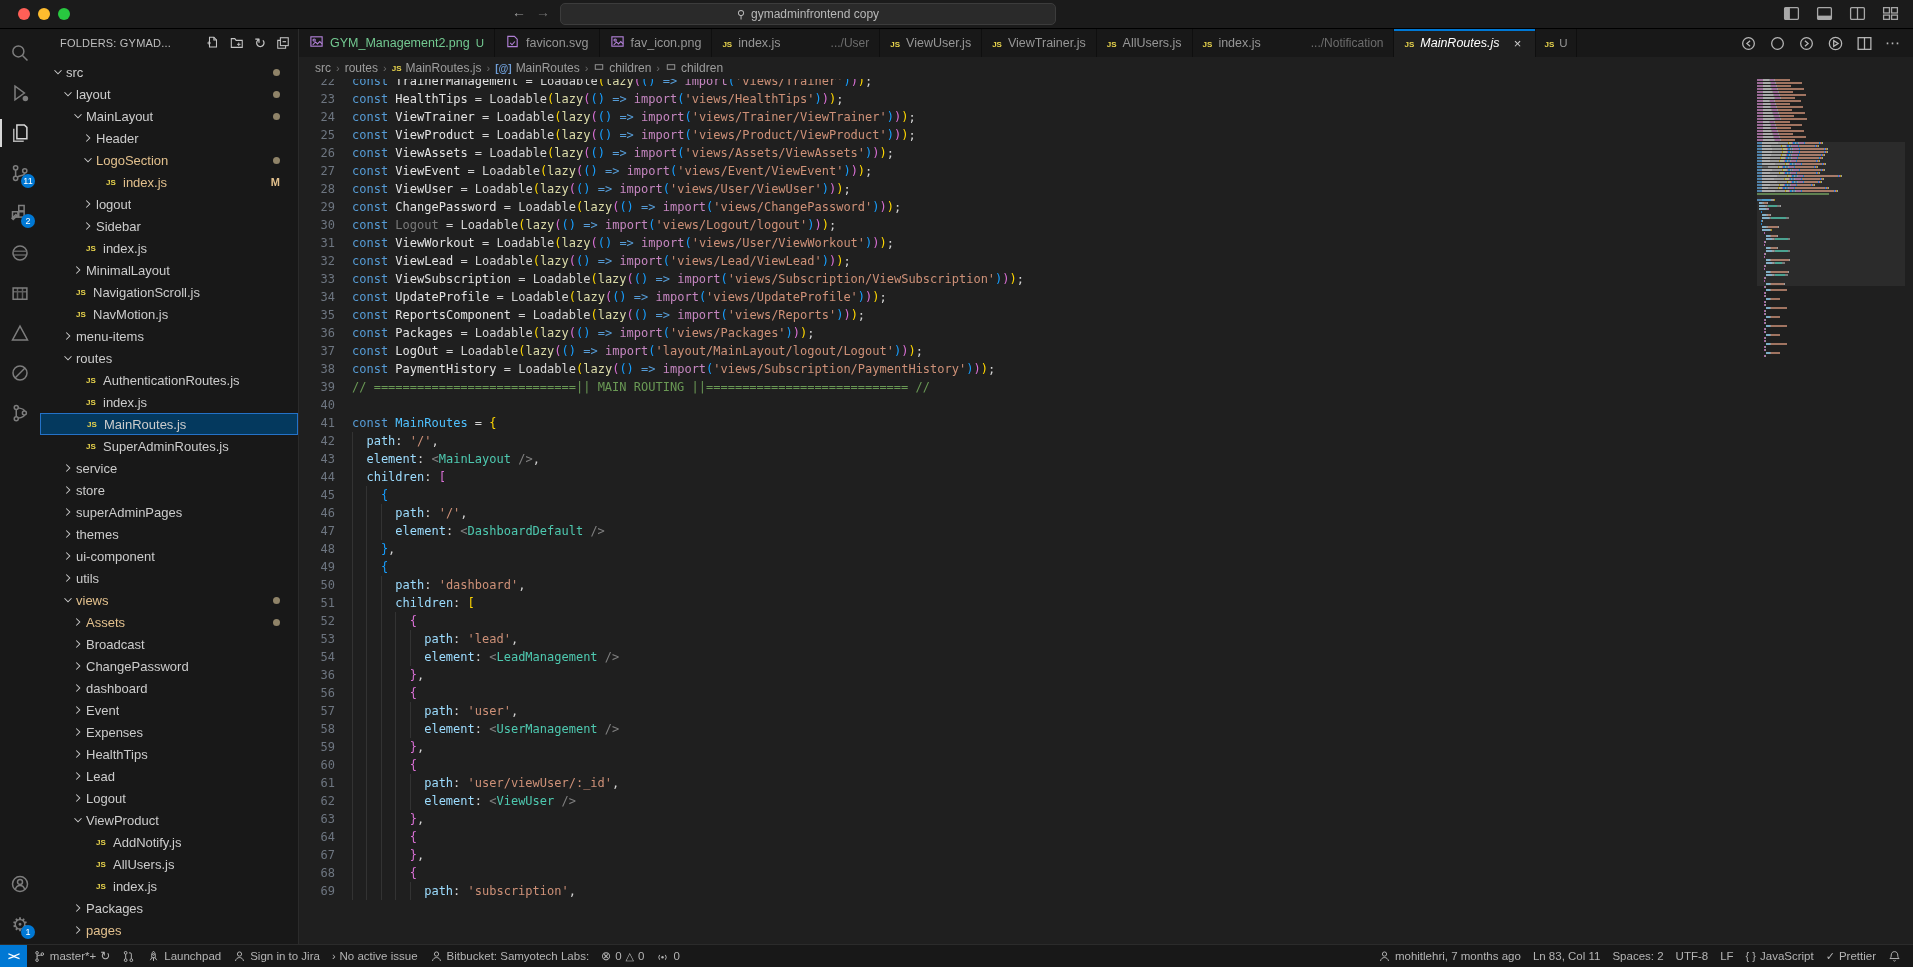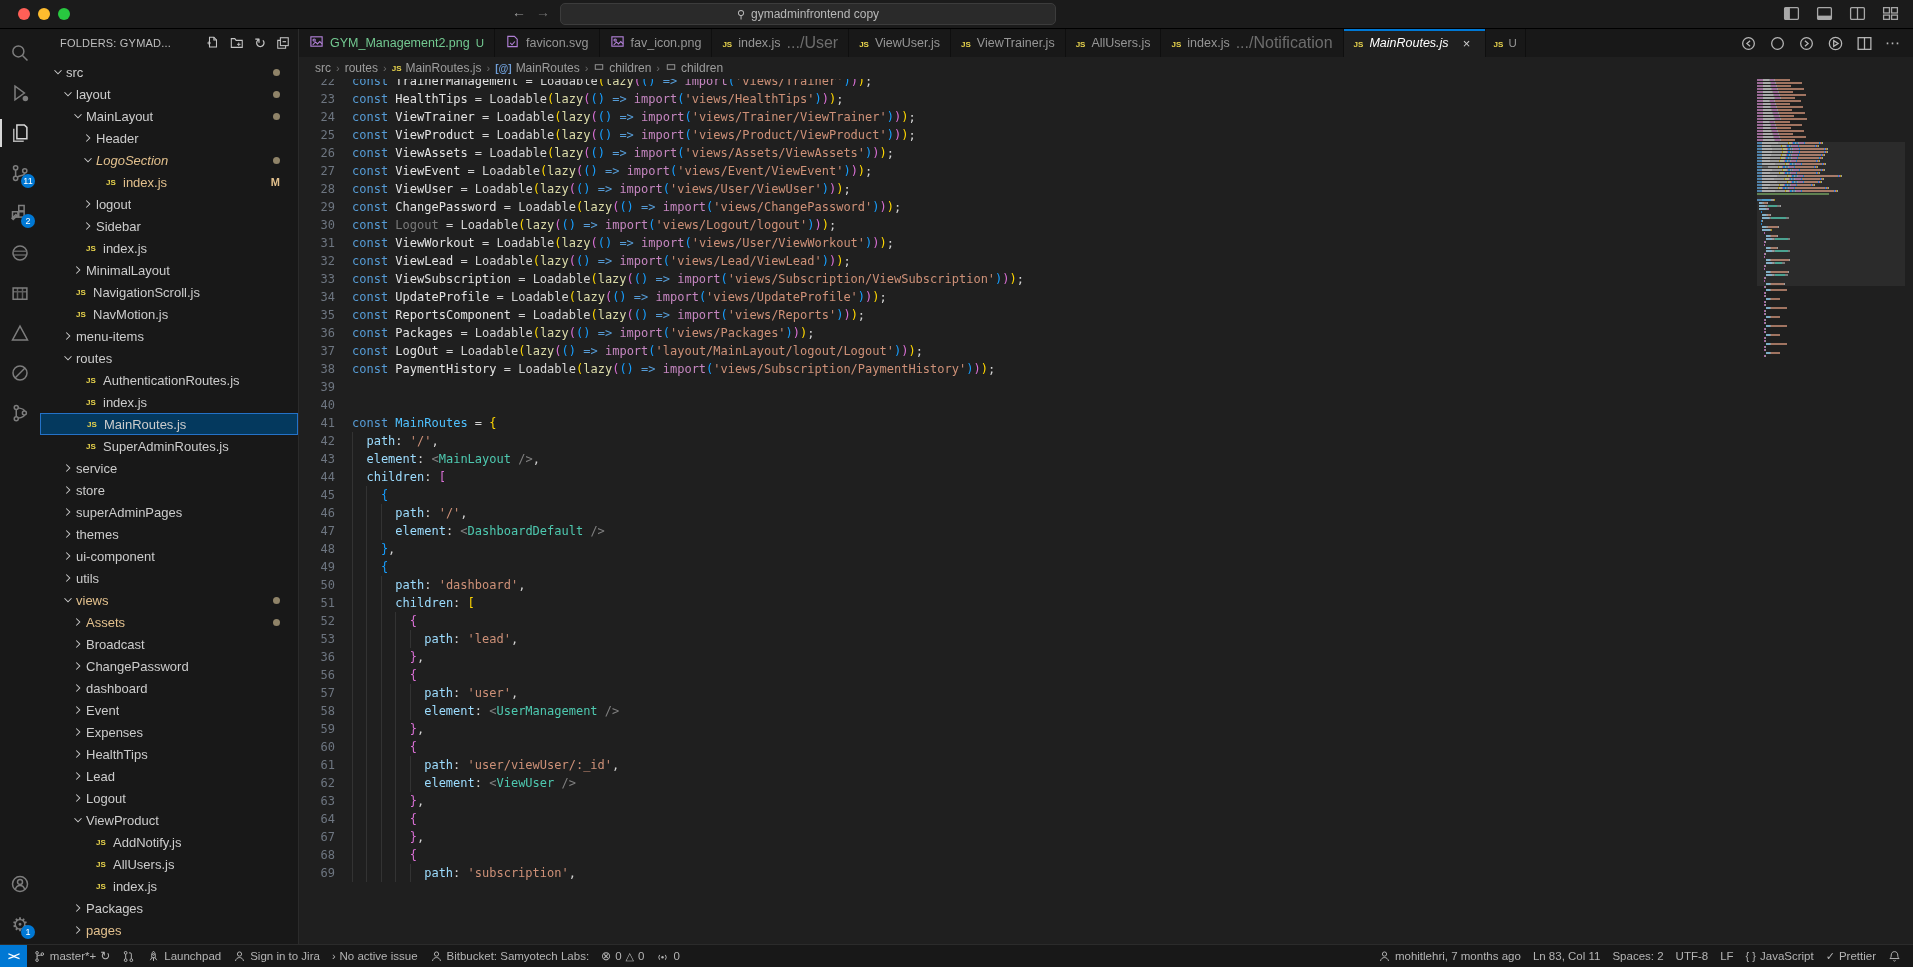--- a/index.html
+++ b/index.html
@@ -44,21 +44,21 @@
 
   
   .editorcol{flex:1;display:flex;flex-direction:column;min-width:0;background:#1f1f1f;}
   .tabbar{height:28px;background:#181818;display:flex;align-items:stretch;flex:0 0 28px;min-width:0;}
   .tabs{display:flex;min-width:0;}
   .tab{display:flex;align-items:center;gap:6px;padding:0 10px;font-size:12.5px;color:#969696;background:#181818;border-right:1px solid #0f0f0f;cursor:pointer;position:relative;white-space:nowrap;}
   .tab.active{background:#1f1f1f;color:#ffffff;}
   .tab.active:before{content:"";position:absolute;left:0;right:0;top:0;height:1.5px;background:#0078d4;}
   .tab.active .tab-label{font-style:italic;}
   .tab.untracked .tab-label,.tab.untracked .tab-badge{color:#73c991;}
-  .tab-desc{color:#6d6d6d;font-size:16px;}
+  .tab-desc{color:#6d6d6d;font-size:12px;margin-left:44px;}
   .tab-badge{font-size:11.5px;}
   .tab-close{margin-left:4px;color:#cfcfcf;font-size:13px;width:16px;text-align:center;border-radius:3px;}
   .tab-squeezed{display:flex;align-items:center;gap:5px;padding:0 8px;border-right:1px solid #0f0f0f;color:#969696;font-size:11.5px;cursor:pointer;}
   .ed-actions{margin-left:auto;display:flex;align-items:center;gap:12px;padding:0 12px;color:#b6b6b6;}
   .ed-actions .eaicon{cursor:pointer;display:flex;align-items:center;}
 
   .breadcrumbs{height:22px;display:flex;align-items:center;padding-left:16px;font-size:12px;color:#9d9d9d;gap:3px;flex:0 0 22px;background:#1f1f1f;}
   .bc-item{display:flex;align-items:center;gap:4px;cursor:pointer;}
   .bc-sep{color:#6b6b6b;font-size:11px;padding:0 2px;}
   .bc-ico{font-size:9px;}
@@ -301,21 +301,21 @@
             </span>
           </div>
           <div class="trow" style="padding-left:40px;">
             <span class="chev">
               <svg width="14" height="14" viewBox="0 0 16 16" fill="none" stroke="currentColor" stroke-width="1.2">
                 <polyline points="6,4 10,8 6,12"></polyline>
               </svg>
             </span>
             <span class="tlabel">Header</span>
           </div>
-          <div class="trow mod" style="padding-left:40px;font-style:italic;">
+          <div class="trow mod" style="padding-left:40px;">
             <span class="chev">
               <svg width="14" height="14" viewBox="0 0 16 16" fill="none" stroke="currentColor" stroke-width="1.2">
                 <polyline points="4,6 8,10 12,6"></polyline>
               </svg>
             </span>
             <span class="tlabel">LogoSection</span>
             <span class="tbadge">
               <span class="dot"></span>
             </span>
           </div>
@@ -738,35 +738,36 @@
               <div class="cl"><span class="ln">29</span><span class="lc"><span class="tk-k">const </span><span class="tk-v">ChangePassword</span><span class="tk-w"> = </span><span class="tk-w">Loadable</span><span class="tk-y">(</span><span class="tk-f">lazy</span><span class="tk-m">(</span><span class="tk-u">()</span><span class="tk-w"> </span><span class="tk-k">=&gt;</span><span class="tk-w"> </span><span class="tk-i">import</span><span class="tk-u">(</span><span class="tk-s">'views/ChangePassword'</span><span class="tk-u">)</span><span class="tk-m">)</span><span class="tk-y">)</span><span class="tk-w">;</span></span></div>
               <div class="cl"><span class="ln">30</span><span class="lc"><span class="tk-k">const </span><span class="tk-d">Logout</span><span class="tk-w"> = </span><span class="tk-w">Loadable</span><span class="tk-y">(</span><span class="tk-f">lazy</span><span class="tk-m">(</span><span class="tk-u">()</span><span class="tk-w"> </span><span class="tk-k">=&gt;</span><span class="tk-w"> </span><span class="tk-i">import</span><span class="tk-u">(</span><span class="tk-s">'views/Logout/logout'</span><span class="tk-u">)</span><span class="tk-m">)</span><span class="tk-y">)</span><span class="tk-w">;</span></span></div>
               <div class="cl"><span class="ln">31</span><span class="lc"><span class="tk-k">const </span><span class="tk-v">ViewWorkout</span><span class="tk-w"> = </span><span class="tk-w">Loadable</span><span class="tk-y">(</span><span class="tk-f">lazy</span><span class="tk-m">(</span><span class="tk-u">()</span><span class="tk-w"> </span><span class="tk-k">=&gt;</span><span class="tk-w"> </span><span class="tk-i">import</span><span class="tk-u">(</span><span class="tk-s">'views/User/ViewWorkout'</span><span class="tk-u">)</span><span class="tk-m">)</span><span class="tk-y">)</span><span class="tk-w">;</span></span></div>
               <div class="cl"><span class="ln">32</span><span class="lc"><span class="tk-k">const </span><span class="tk-v">ViewLead</span><span class="tk-w"> = </span><span class="tk-w">Loadable</span><span class="tk-y">(</span><span class="tk-f">lazy</span><span class="tk-m">(</span><span class="tk-u">()</span><span class="tk-w"> </span><span class="tk-k">=&gt;</span><span class="tk-w"> </span><span class="tk-i">import</span><span class="tk-u">(</span><span class="tk-s">'views/Lead/ViewLead'</span><span class="tk-u">)</span><span class="tk-m">)</span><span class="tk-y">)</span><span class="tk-w">;</span></span></div>
               <div class="cl"><span class="ln">33</span><span class="lc"><span class="tk-k">const </span><span class="tk-v">ViewSubscription</span><span class="tk-w"> = </span><span class="tk-w">Loadable</span><span class="tk-y">(</span><span class="tk-f">lazy</span><span class="tk-m">(</span><span class="tk-u">()</span><span class="tk-w"> </span><span class="tk-k">=&gt;</span><span class="tk-w"> </span><span class="tk-i">import</span><span class="tk-u">(</span><span class="tk-s">'views/Subscription/ViewSubscription'</span><span class="tk-u">)</span><span class="tk-m">)</span><span class="tk-y">)</span><span class="tk-w">;</span></span></div>
               <div class="cl"><span class="ln">34</span><span class="lc"><span class="tk-k">const </span><span class="tk-v">UpdateProfile</span><span class="tk-w"> = </span><span class="tk-w">Loadable</span><span class="tk-y">(</span><span class="tk-f">lazy</span><span class="tk-m">(</span><span class="tk-u">()</span><span class="tk-w"> </span><span class="tk-k">=&gt;</span><span class="tk-w"> </span><span class="tk-i">import</span><span class="tk-u">(</span><span class="tk-s">'views/UpdateProfile'</span><span class="tk-u">)</span><span class="tk-m">)</span><span class="tk-y">)</span><span class="tk-w">;</span></span></div>
               <div class="cl"><span class="ln">35</span><span class="lc"><span class="tk-k">const </span><span class="tk-v">ReportsComponent</span><span class="tk-w"> = </span><span class="tk-w">Loadable</span><span class="tk-y">(</span><span class="tk-f">lazy</span><span class="tk-m">(</span><span class="tk-u">()</span><span class="tk-w"> </span><span class="tk-k">=&gt;</span><span class="tk-w"> </span><span class="tk-i">import</span><span class="tk-u">(</span><span class="tk-s">'views/Reports'</span><span class="tk-u">)</span><span class="tk-m">)</span><span class="tk-y">)</span><span class="tk-w">;</span></span></div>
               <div class="cl"><span class="ln">36</span><span class="lc"><span class="tk-k">const </span><span class="tk-v">Packages</span><span class="tk-w"> = </span><span class="tk-w">Loadable</span><span class="tk-y">(</span><span class="tk-f">lazy</span><span class="tk-m">(</span><span class="tk-u">()</span><span class="tk-w"> </span><span class="tk-k">=&gt;</span><span class="tk-w"> </span><span class="tk-i">import</span><span class="tk-u">(</span><span class="tk-s">'views/Packages'</span><span class="tk-u">)</span><span class="tk-m">)</span><span class="tk-y">)</span><span class="tk-w">;</span></span></div>
               <div class="cl"><span class="ln">37</span><span class="lc"><span class="tk-k">const </span><span class="tk-v">LogOut</span><span class="tk-w"> = </span><span class="tk-w">Loadable</span><span class="tk-y">(</span><span class="tk-f">lazy</span><span class="tk-m">(</span><span class="tk-u">()</span><span class="tk-w"> </span><span class="tk-k">=&gt;</span><span class="tk-w"> </span><span class="tk-i">import</span><span class="tk-u">(</span><span class="tk-s">'layout/MainLayout/logout/Logout'</span><span class="tk-u">)</span><span class="tk-m">)</span><span class="tk-y">)</span><span class="tk-w">;</span></span></div>
               <div class="cl"><span class="ln">38</span><span class="lc"><span class="tk-k">const </span><span class="tk-v">PaymentHistory</span><span class="tk-w"> = </span><span class="tk-w">Loadable</span><span class="tk-y">(</span><span class="tk-f">lazy</span><span class="tk-m">(</span><span class="tk-u">()</span><span class="tk-w"> </span><span class="tk-k">=&gt;</span><span class="tk-w"> </span><span class="tk-i">import</span><span class="tk-u">(</span><span class="tk-s">'views/Subscription/PaymentHistory'</span><span class="tk-u">)</span><span class="tk-m">)</span><span class="tk-y">)</span><span class="tk-w">;</span></span></div>
-              <div class="cl"><span class="ln">39</span></div>
+              <div class="cl"><span class="ln">39</span><span class="lc"><span class="tk-c">// ============================|| MAIN ROUTING ||============================ //</span></span></div>
               <div class="cl"><span class="ln">40</span><span class="lc"></span></div>
               <div class="cl"><span class="ln">41</span><span class="lc"><span class="tk-k">const </span><span class="tk-vb">MainRoutes</span><span class="tk-w"> = </span><span class="tk-y">{</span></span></div>
               <div class="cl"><span class="ln">42</span><span class="lc"><span class="ig"></span><span class="tk-p">path</span><span class="tk-w">: </span><span class="tk-s">'/'</span><span class="tk-w">,</span></span></div>
               <div class="cl"><span class="ln">43</span><span class="lc"><span class="ig"></span><span class="tk-p">element</span><span class="tk-w">: </span><span class="tk-g">&lt;</span><span class="tk-t">MainLayout</span><span class="tk-g"> /&gt;</span><span class="tk-w">,</span></span></div>
               <div class="cl"><span class="ln">44</span><span class="lc"><span class="ig"></span><span class="tk-p">children</span><span class="tk-w">: </span><span class="tk-m">[</span></span></div>
               <div class="cl"><span class="ln">45</span><span class="lc"><span class="ig"></span><span class="ig"></span><span class="tk-u">{</span></span></div>
               <div class="cl"><span class="ln">46</span><span class="lc"><span class="ig"></span><span class="ig"></span><span class="ig"></span><span class="tk-p">path</span><span class="tk-w">: </span><span class="tk-s">'/'</span><span class="tk-w">,</span></span></div>
               <div class="cl"><span class="ln">47</span><span class="lc"><span class="ig"></span><span class="ig"></span><span class="ig"></span><span class="tk-p">element</span><span class="tk-w">: </span><span class="tk-g">&lt;</span><span class="tk-t">DashboardDefault</span><span class="tk-g"> /&gt;</span></span></div>
               <div class="cl"><span class="ln">48</span><span class="lc"><span class="ig"></span><span class="ig"></span><span class="tk-u">}</span><span class="tk-w">,</span></span></div>
               <div class="cl"><span class="ln">49</span><span class="lc"><span class="ig"></span><span class="ig"></span><span class="tk-u">{</span></span></div>
               <div class="cl"><span class="ln">50</span><span class="lc"><span class="ig"></span><span class="ig"></span><span class="ig"></span><span class="tk-p">path</span><span class="tk-w">: </span><span class="tk-s">'dashboard'</span><span class="tk-w">,</span></span></div>
               <div class="cl"><span class="ln">51</span><span class="lc"><span class="ig"></span><span class="ig"></span><span class="ig"></span><span class="tk-p">children</span><span class="tk-w">: </span><span class="tk-y">[</span></span></div>
               <div class="cl"><span class="ln">52</span><span class="lc"><span class="ig"></span><span class="ig"></span><span class="ig"></span><span class="ig"></span><span class="tk-m">{</span></span></div>
               <div class="cl"><span class="ln">53</span><span class="lc"><span class="ig"></span><span class="ig"></span><span class="ig"></span><span class="ig"></span><span class="ig"></span><span class="tk-p">path</span><span class="tk-w">: </span><span class="tk-s">'lead'</span><span class="tk-w">,</span></span></div>
+              <div class="cl"><span class="ln">54</span><span class="lc"><span class="ig"></span><span class="ig"></span><span class="ig"></span><span class="ig"></span><span class="ig"></span><span class="tk-p">element</span><span class="tk-w">: </span><span class="tk-g">&lt;</span><span class="tk-t">LeadManagement</span><span class="tk-g"> /&gt;</span></span></div>
               <div class="cl"><span class="ln">36</span><span class="lc"><span class="ig"></span><span class="ig"></span><span class="ig"></span><span class="ig"></span><span class="tk-m">}</span><span class="tk-w">,</span></span></div>
               <div class="cl"><span class="ln">56</span><span class="lc"><span class="ig"></span><span class="ig"></span><span class="ig"></span><span class="ig"></span><span class="tk-m">{</span></span></div>
               <div class="cl"><span class="ln">57</span><span class="lc"><span class="ig"></span><span class="ig"></span><span class="ig"></span><span class="ig"></span><span class="ig"></span><span class="tk-p">path</span><span class="tk-w">: </span><span class="tk-s">'user'</span><span class="tk-w">,</span></span></div>
               <div class="cl"><span class="ln">58</span><span class="lc"><span class="ig"></span><span class="ig"></span><span class="ig"></span><span class="ig"></span><span class="ig"></span><span class="tk-p">element</span><span class="tk-w">: </span><span class="tk-g">&lt;</span><span class="tk-t">UserManagement</span><span class="tk-g"> /&gt;</span></span></div>
               <div class="cl"><span class="ln">59</span><span class="lc"><span class="ig"></span><span class="ig"></span><span class="ig"></span><span class="ig"></span><span class="tk-m">}</span><span class="tk-w">,</span></span></div>
               <div class="cl"><span class="ln">60</span><span class="lc"><span class="ig"></span><span class="ig"></span><span class="ig"></span><span class="ig"></span><span class="tk-m">{</span></span></div>
               <div class="cl"><span class="ln">61</span><span class="lc"><span class="ig"></span><span class="ig"></span><span class="ig"></span><span class="ig"></span><span class="ig"></span><span class="tk-p">path</span><span class="tk-w">: </span><span class="tk-s">'user/viewUser/:_id'</span><span class="tk-w">,</span></span></div>
               <div class="cl"><span class="ln">62</span><span class="lc"><span class="ig"></span><span class="ig"></span><span class="ig"></span><span class="ig"></span><span class="ig"></span><span class="tk-p">element</span><span class="tk-w">: </span><span class="tk-g">&lt;</span><span class="tk-t">ViewUser</span><span class="tk-g"> /&gt;</span></span></div>
               <div class="cl"><span class="ln">63</span><span class="lc"><span class="ig"></span><span class="ig"></span><span class="ig"></span><span class="ig"></span><span class="tk-m">}</span><span class="tk-w">,</span></span></div>
               <div class="cl"><span class="ln">64</span><span class="lc"><span class="ig"></span><span class="ig"></span><span class="ig"></span><span class="ig"></span><span class="tk-m">{</span></span></div>

